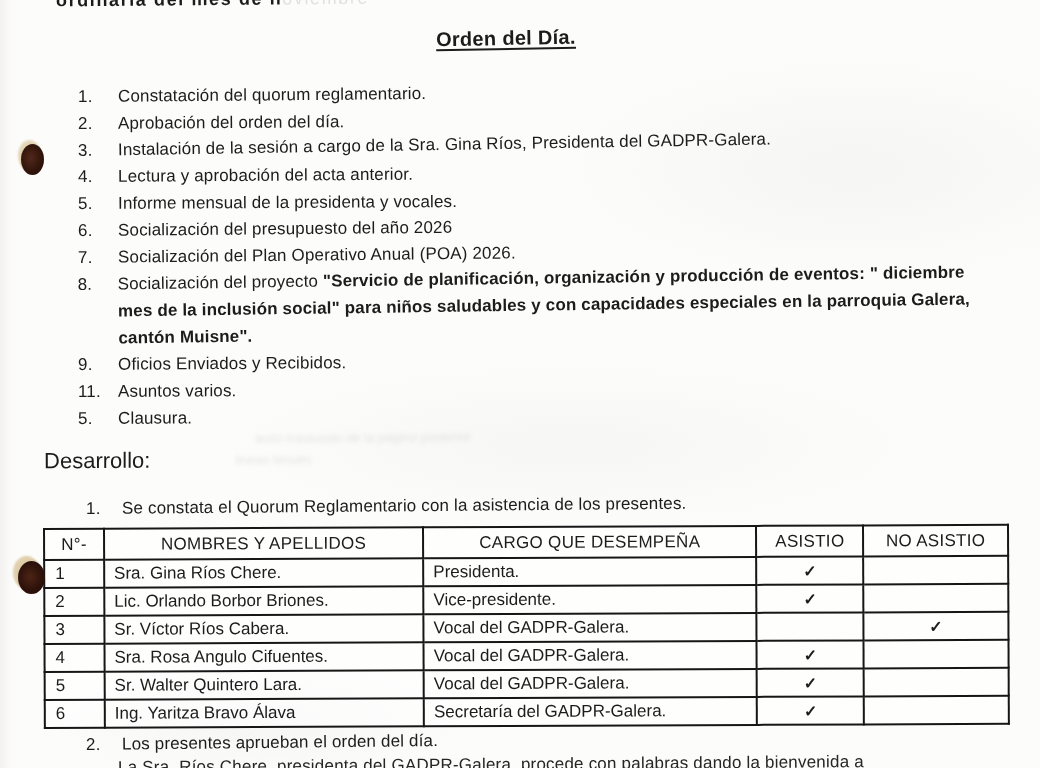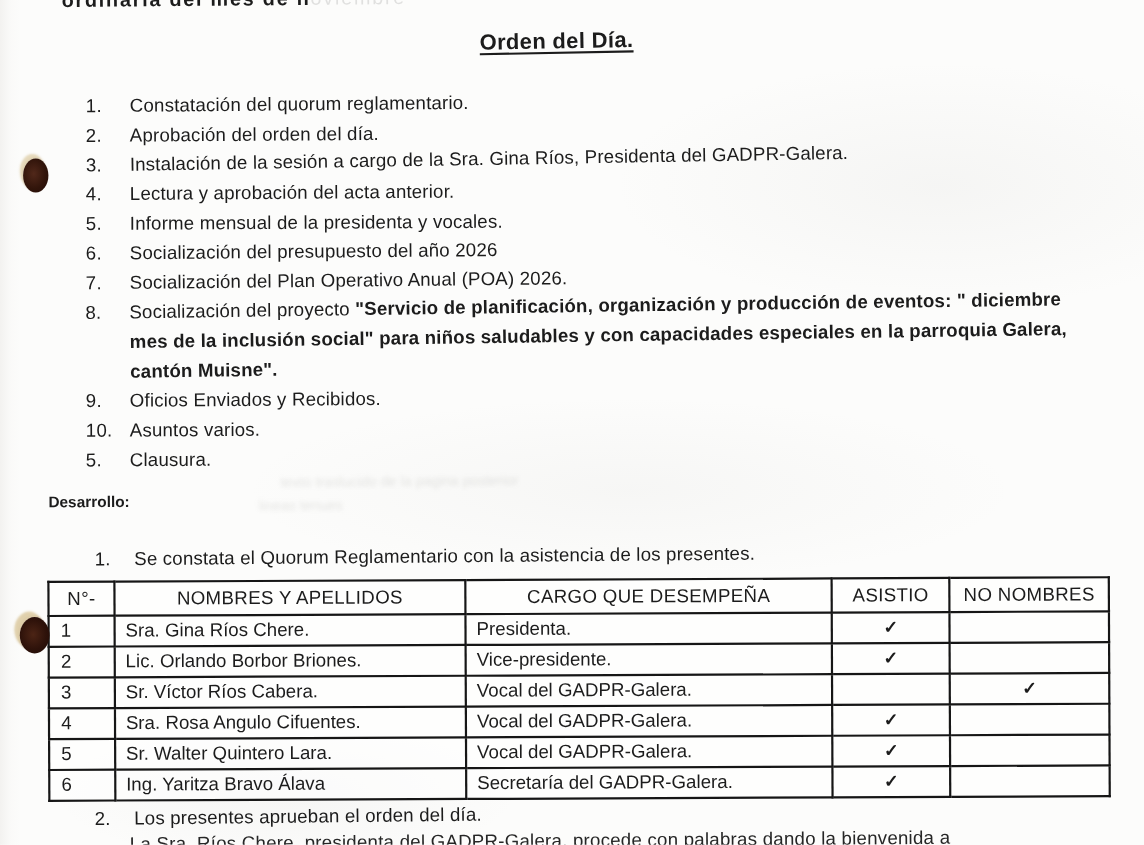--- a/index.html
+++ b/index.html
@@ -42,21 +42,21 @@
     font-size:17px; line-height:26.8px; letter-spacing:0.15px;
     transform-origin:left center;
   }
   .agenda .num{white-space:nowrap;} .r03{transform:rotate(-0.3deg);}
   .r04{transform:rotate(-0.4deg);} .r05{transform:rotate(-0.5deg);}
   .r06{transform:rotate(-0.6deg);} .r09{transform:rotate(-0.95deg);}
   .r08{transform:rotate(-0.8deg);}
   .bold{font-weight:700;}
 
   
-  .heading{left:44px; top:448px; font-size:14px; font-weight:700; transform:rotate(-0.3deg);}
+  .heading{left:44px; top:448px; font-size:22px; font-weight:400; transform:rotate(-0.3deg);}
   .dev-point{
     display:grid; grid-template-columns:36px 1fr; width:900px;
     font-size:17px; letter-spacing:0.15px; transform-origin:left center;
   }
   .point1{left:86px; top:499px; transform:rotate(-0.5deg);}
   .point2{left:86px; top:735px; transform:rotate(-0.65deg);}
 
   
   .tbl-wrap{left:43px; top:528px; transform:rotate(-0.25deg); transform-origin:left top;}
   table{border-collapse:collapse; width:966px; background:rgba(255,255,255,0.55);}
@@ -134,21 +134,21 @@
   </li>
   <li class="r08">
     <span class="num">8.</span>
     <span><span>Socialización del proyecto </span><span class="bold">"Servicio de planificación, organización y producción de eventos: " diciembre mes de la inclusión social" para niños saludables y con capacidades especiales en la parroquia Galera, cantón Muisne".</span></span>
   </li>
   <li class="r04">
     <span class="num">9.</span>
     <span>Oficios Enviados y Recibidos.</span>
   </li>
   <li class="r03">
-    <span class="num">10.</span>
+    <span class="num">11.</span>
     <span>Asuntos varios.</span>
   </li>
   <li class="r03">
     <span class="num">5.</span>
     <span>Clausura.</span>
   </li>
 </ol>
 
 <div class="abs heading">Desarrollo:</div>
 
@@ -165,21 +165,21 @@
         <col class="c3">
         <col class="c4">
         <col class="c5">
       </colgroup>
     <thead>
       <tr>
         <th>N°-</th>
         <th>NOMBRES Y APELLIDOS</th>
         <th>CARGO QUE DESEMPEÑA</th>
         <th>ASISTIO</th>
-        <th>NO NOMBRES</th>
+        <th>NO ASISTIO</th>
       </tr>
     </thead>
     <tbody>
       <tr>
         <td class="c-num">1</td>
         <td>Sra. Gina Ríos Chere.</td>
         <td>Presidenta.</td>
         <td class="c-check">✓</td>
         <td class="c-check"></td>
       </tr>

